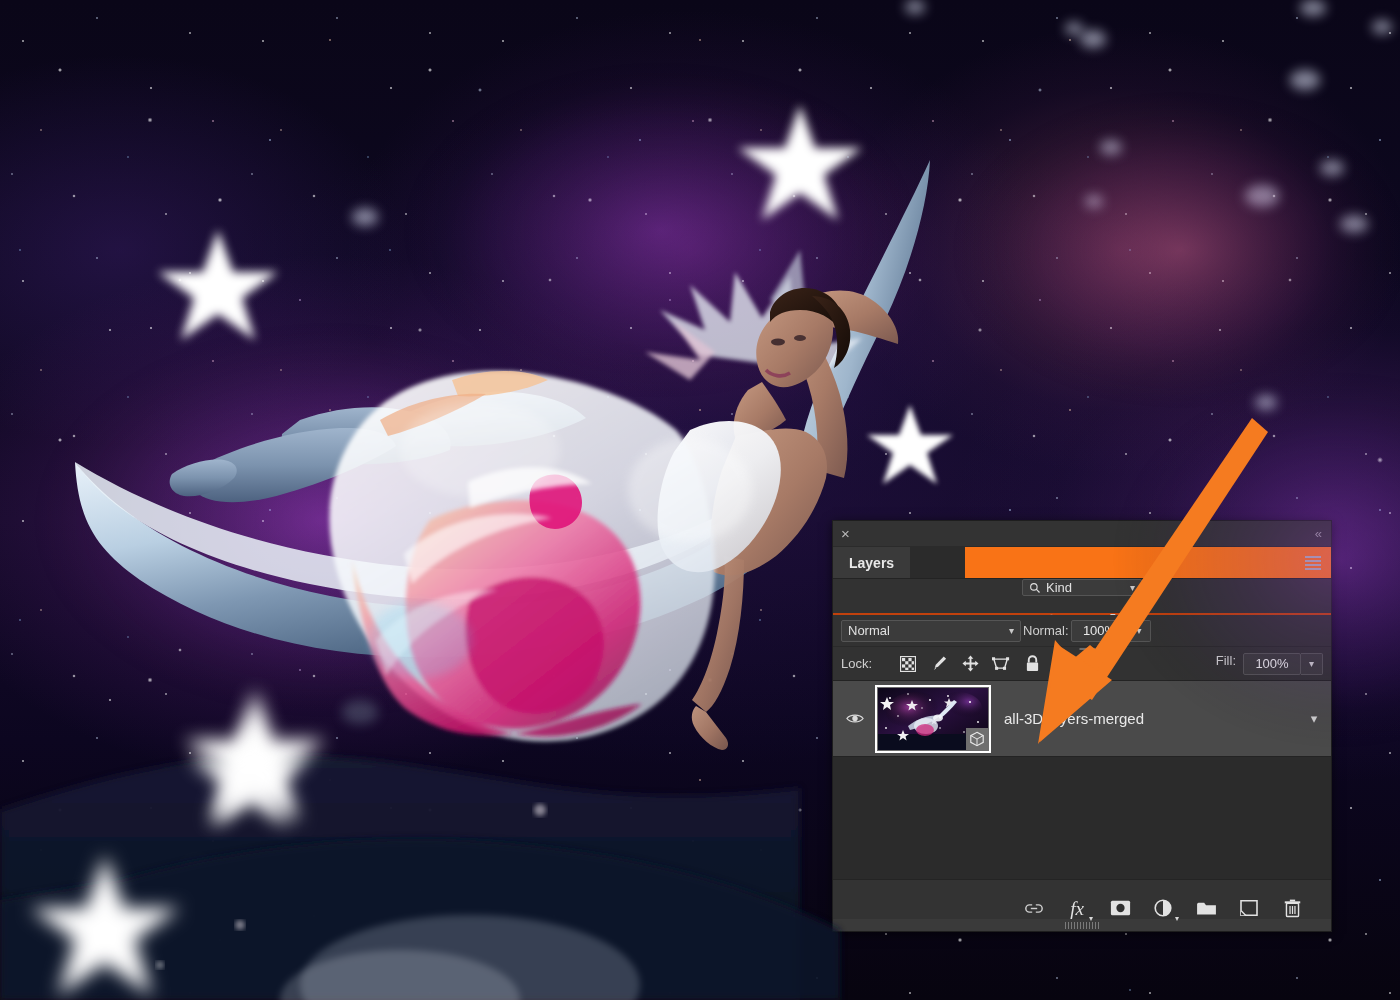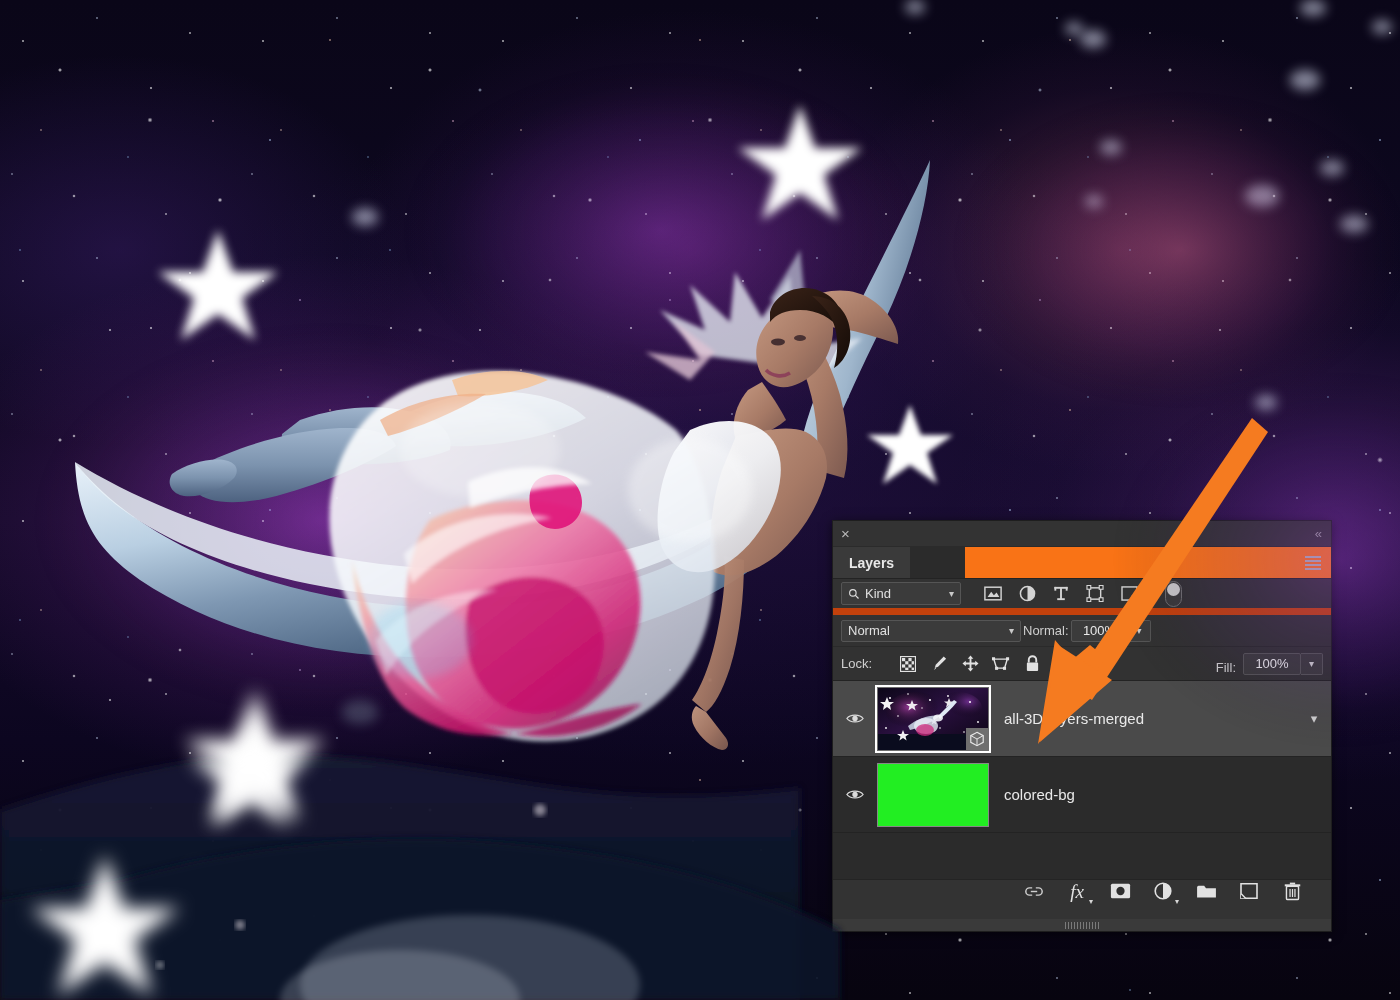--- a/index.html
+++ b/index.html
@@ -105,21 +105,21 @@
   .ps-tab-filler { width: 55px; background:#2b2b2b; }
   .ps-menu-btn { display:flex; align-items:center; padding-right:10px; cursor:pointer; }
   .hamburger { width: 16px; }
   .hamburger span { display:block; height:2px; background:#b0b0b0; margin:2px 0; }
 
   .ps-row {
     display: flex; align-items: center;
     padding: 0 8px;
     background: #323232;
   }
-  .ps-filterrow { height: 36px; gap: 16px; border-bottom: 7px solid #c2410c; }
+  .ps-filterrow { height: 36px; gap: 16px; border-bottom: 2px solid #c2410c; flex-direction: column; }
   .ps-kind-select {
     width: 120px; height: 23px;
     background: #3b3b3b; border: 1px solid #555;
     border-radius: 2px;
     display: flex; align-items: center; gap: 5px;
     padding: 0 6px; font-size: 13px; color: #e0e0e0; cursor:pointer;
   }
   .ps-kind-select .caret { margin-left: auto; color:#c9c9c9; font-size:10px; }
   .filter-icons { display:flex; align-items:center; gap:14px; margin-left: 6px; }
   .fi { width: 20px; height: 20px; display:flex; align-items:center; justify-content:center; color:#d4d4d4; cursor:pointer; }
@@ -177,21 +177,21 @@
   .thumb-3d-badge {
     position: absolute; right: 1px; bottom: 1px;
     width: 22px; height: 22px; background: #6f6f6f;
     display:flex; align-items:center; justify-content:center;
   }
   .layer-name { flex:1; padding-left: 15px; font-size: 15px; color: #e9e9e9; }
   .layer-chevron { width: 34px; text-align:center; color:#d0d0d0; font-size: 13px; cursor:pointer; }
 
   .ps-bottombar {
     height: 40px; background: #333333;
-    display:flex; align-items:flex-start; justify-content:flex-end;
+    display:flex; align-items:flex-end; justify-content:flex-end;
     gap: 21px; padding-right: 28px;
     border-top: 1px solid #242424;
   }
   .bb { position: relative; width:22px; height:22px; display:flex; align-items:center; justify-content:center; color:#d7d7d7; cursor:pointer; }
   .bb .sub { position:absolute; right:-5px; bottom:-4px; font-size:8px; color:#d7d7d7; }
 
   .ps-grip {
     height: 12px; background:#3a3a3a;
     display:flex; align-items:center; justify-content:center;
   }
@@ -563,21 +563,21 @@
             <rect x="12.2" y="11.6" width="3.4" height="3.4" fill="#e2e2e2"></rect>
           </svg>
         </div>
         <div class="lk">
           <svg width="15" height="17" viewBox="0 0 16 18">
             <path d="M4 8 L4 5.2 A4 4 0 0 1 12 5.2 L12 8" fill="none" stroke="#e2e2e2" stroke-width="2"></path>
             <rect x="2" y="8" width="12" height="9" rx="1" fill="#e2e2e2"></rect>
           </svg>
         </div>
       </div>
-      <div style="margin-left:auto;display:flex;align-items:flex-end;gap:7px;">
+      <div style="margin-left:auto;display:flex;align-items:flex-start;gap:7px;">
         <span class="lbl">Fill:</span>
         <div style="display:flex;align-items:center;">
           <div class="numfield">100%</div>
           <div class="numcaret">▾</div>
         </div>
       </div>
     </div>
 
     <div class="ps-list">
 
@@ -643,33 +643,20 @@
               <path d="M9 1.5 L16 5.2 L16 12.8 L9 16.5 L2 12.8 L2 5.2 Z" fill="none" stroke="#e8e8e8" stroke-width="1.3"></path>
               <path d="M2 5.2 L9 9 L16 5.2" fill="none" stroke="#e8e8e8" stroke-width="1.1"></path>
               <line x1="9" y1="9" x2="9" y2="16.5" stroke="#e8e8e8" stroke-width="1.1"></line>
             </svg>
           </div>
         </div>
         <div class="layer-name">all-3D-layers-merged</div>
         <div class="layer-chevron">▾</div>
       </div>
 
-      <div class="layer-item">
-        <div class="eye">
-          <svg width="18" height="13" viewBox="0 0 20 14">
-            <path d="M1 7 C 4.5 2, 15.5 2, 19 7 C 15.5 12, 4.5 12, 1 7 Z" fill="none" stroke="#dcdcdc" stroke-width="1.4"></path>
-            <circle cx="10" cy="7" r="3" fill="#dcdcdc"></circle>
-          </svg>
-        </div>
-        <div class="thumb-wrap">
-          <div class="thumb thumb-green"></div>
-        </div>
-        <div class="layer-name">colored-bg</div>
-        <div class="layer-chevron"></div>
-      </div>
     </div>
 
     <div class="ps-bottombar">
       <div class="bb">
         <svg width="20" height="13" viewBox="0 0 22 14">
           <path d="M9 3 L6 3 A4 4 0 0 0 6 11 L9 11" fill="none" stroke="#cfcfcf" stroke-width="1.6"></path>
           <path d="M13 3 L16 3 A4 4 0 0 1 16 11 L13 11" fill="none" stroke="#cfcfcf" stroke-width="1.6"></path>
           <line x1="7.5" y1="7" x2="14.5" y2="7" stroke="#cfcfcf" stroke-width="1.6"></line>
         </svg>
       </div>

